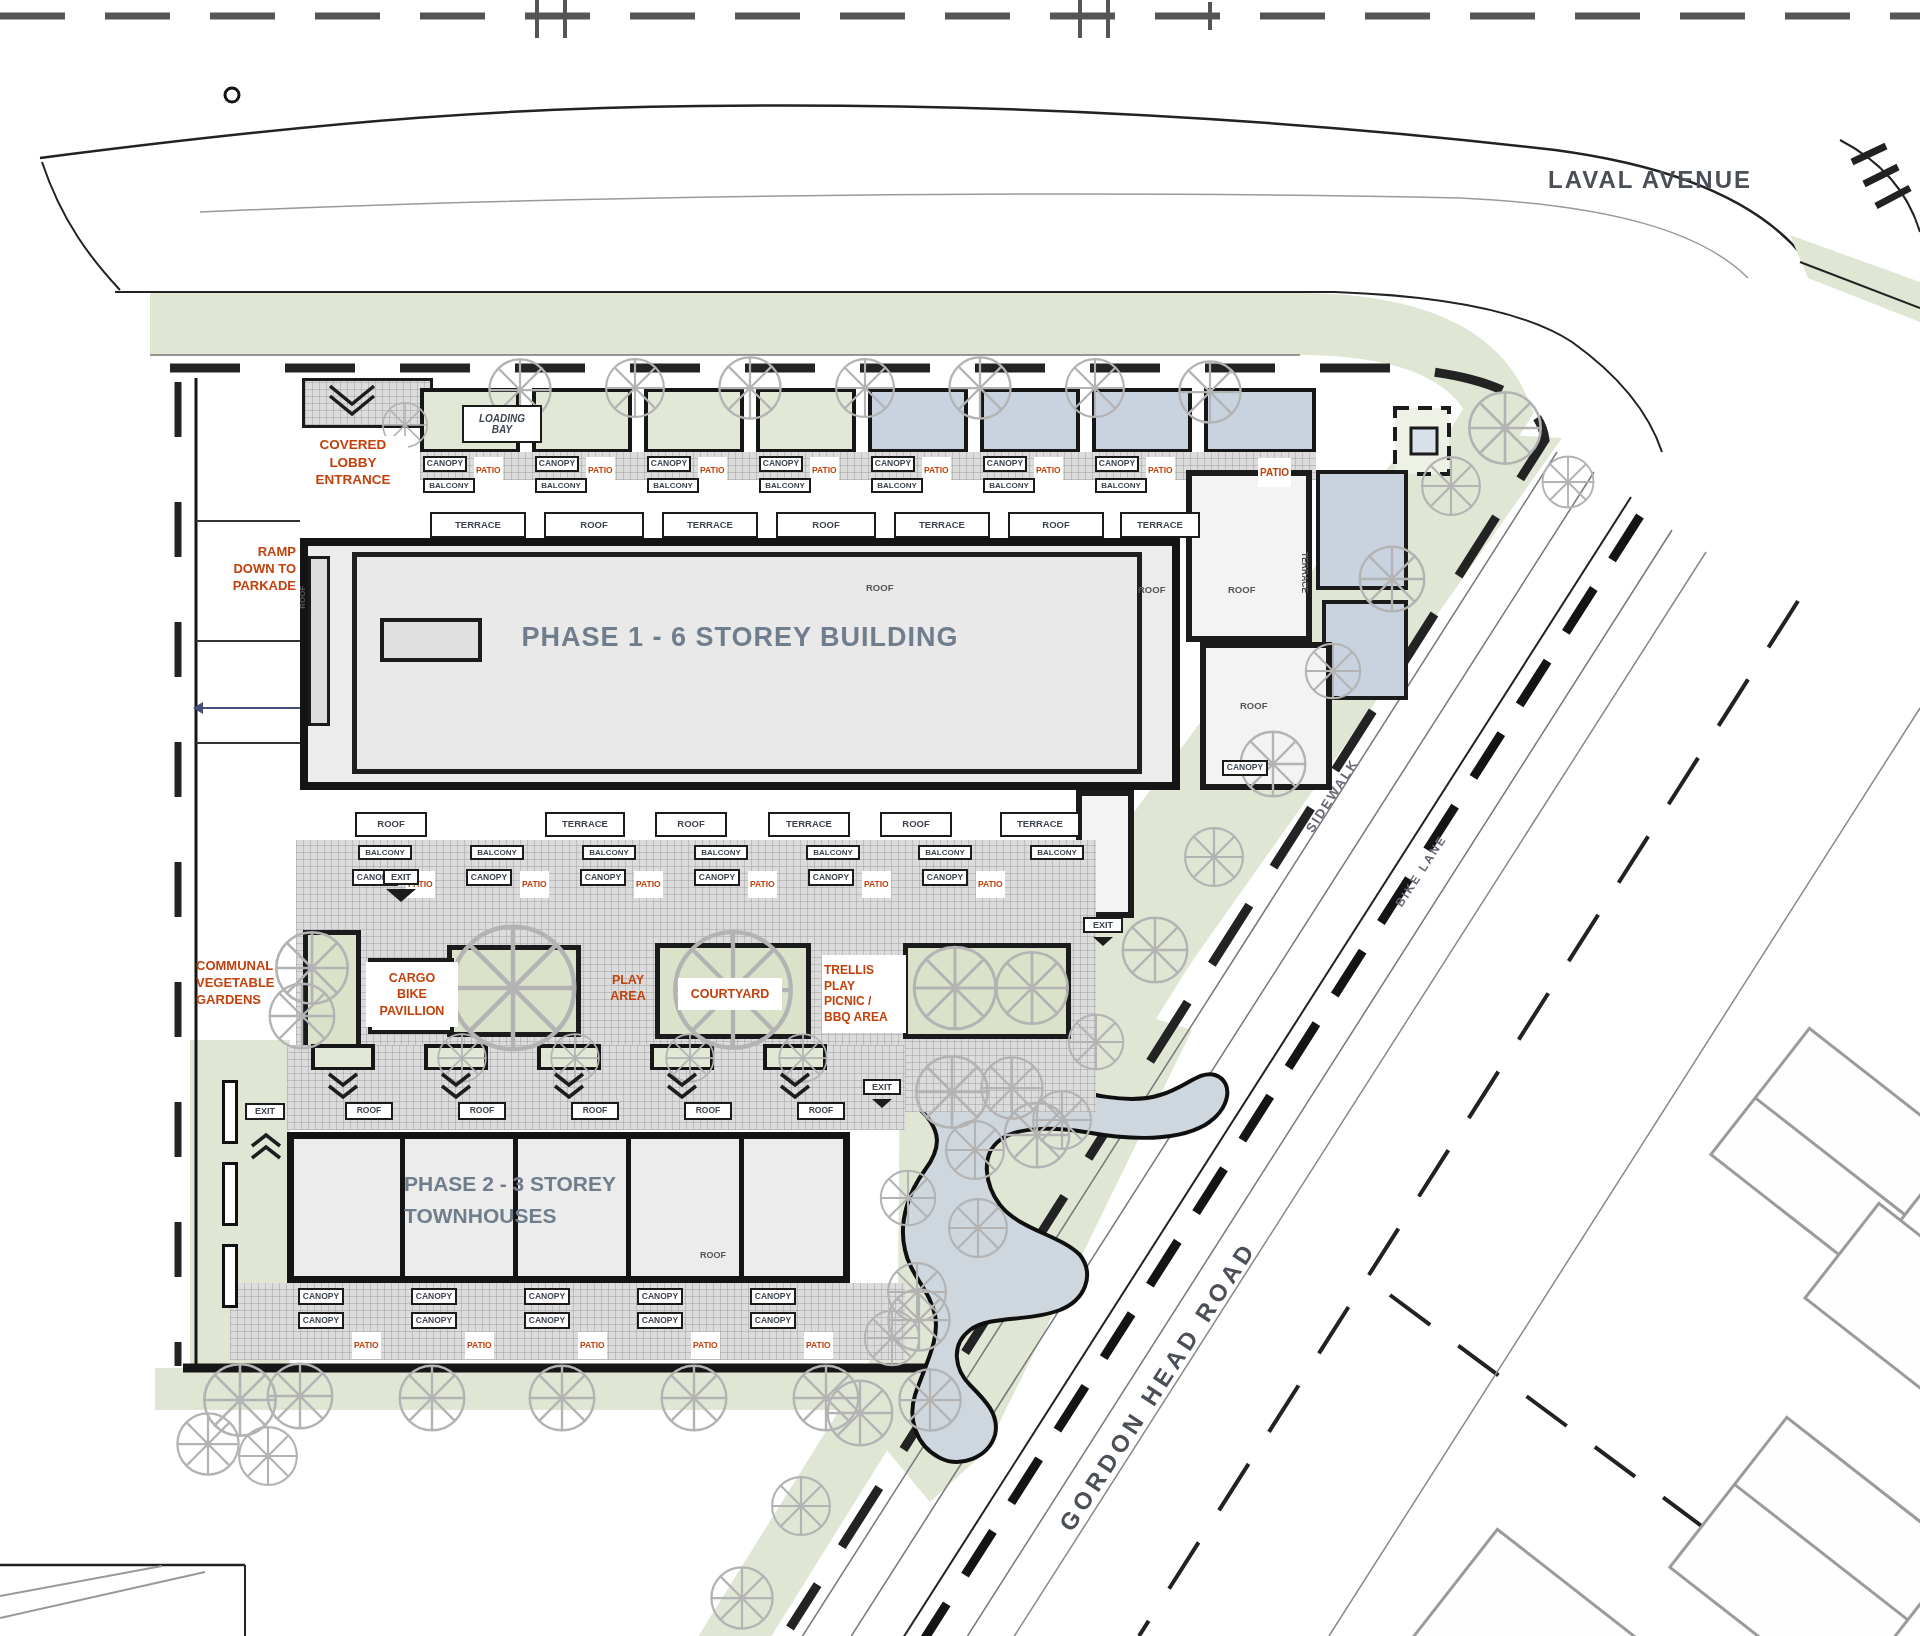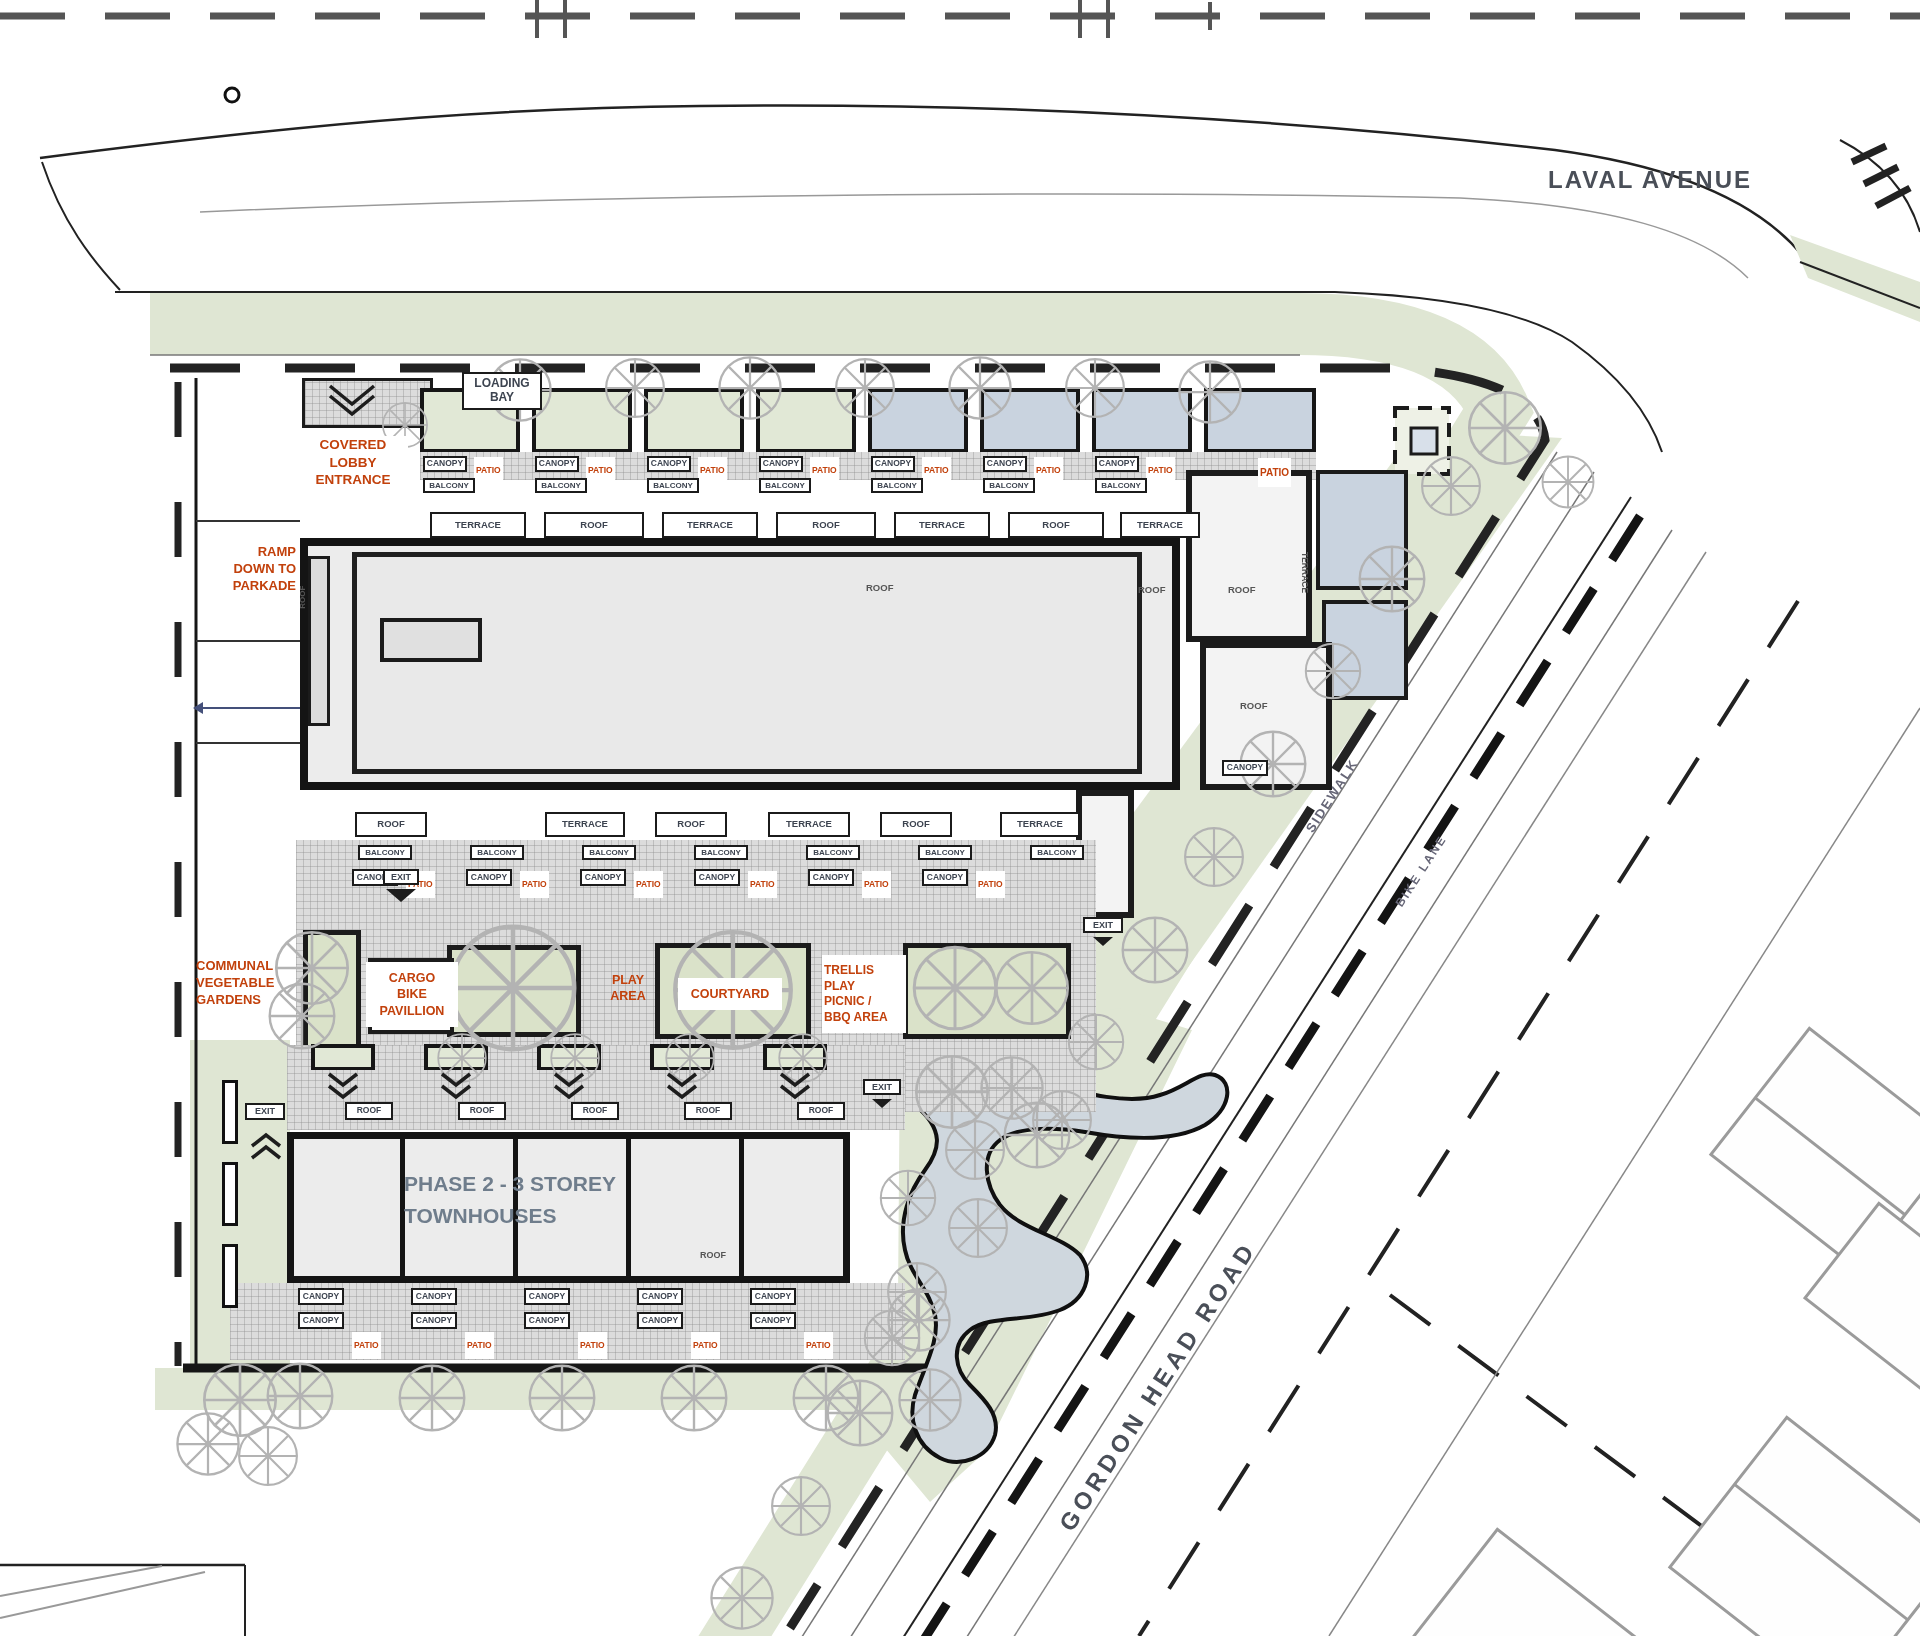--- a/index.html
+++ b/index.html
@@ -251,33 +251,34 @@
       <path d="M252,1146 l14,-11 l14,11 M252,1158 l14,-11 l14,11"></path>
       <path d="M330,396 l22,18 l22,-18 M330,386 l22,18 l22,-18"></path>
     </g>
   </svg>
 
   <div class="street" style="left:1548px;top:166px;font-size:24px;letter-spacing:2px;">LAVAL AVENUE</div>
   <div class="street" style="left:948px;top:1372px;width:420px;text-align:center;font-size:24px;letter-spacing:5px;transform:rotate(-57deg);">GORDON HEAD ROAD</div>
   <div class="street" style="left:1272px;top:788px;width:120px;text-align:center;font-size:13px;letter-spacing:2px;color:#667;transform:rotate(-57deg);">SIDEWALK</div>
   <div class="street" style="left:1366px;top:864px;width:110px;text-align:center;font-size:12px;letter-spacing:2px;color:#667;transform:rotate(-57deg);">BIKE LANE</div>
 
+  <div class="title" style="left:460px;top:622px;width:560px;text-align:center;font-size:27px;letter-spacing:1px;">PHASE 1 - 6 STOREY BUILDING</div>
   <div class="title" style="left:404px;top:1172px;font-size:21px;">PHASE 2 - 3 STOREY</div>
   <div class="title" style="left:404px;top:1204px;font-size:21px;">TOWNHOUSES</div>
 
   <div class="tx" style="left:298px;top:436px;width:110px;font-size:13.5px;background:#fff;">COVERED
 LOBBY
 ENTRANCE</div>
   <div class="tx" style="left:200px;top:544px;width:96px;font-size:13px;text-align:right;">RAMP
 DOWN TO
 PARKADE</div>
   <div class="tx" style="left:196px;top:958px;width:104px;font-size:13px;text-align:left;">COMMUNAL
 VEGETABLE
 GARDENS</div>
-  <div class="bx" style="left:462px;top:372px;width:80px;height:38px;font-size:12px;white-space:pre-line;">LOADING
+  <div class="bx" style="left:462px;top:405px;width:80px;height:38px;font-size:10px;white-space:pre-line;font-style:italic;">LOADING
 BAY</div>
 
   <div class="tx wbg" style="left:366px;top:962px;width:88px;font-size:12.5px;">CARGO
 BIKE
 PAVILLION</div>
   <div class="tx" style="left:598px;top:972px;width:60px;font-size:12.5px;">PLAY
 AREA</div>
   <div class="tx wbg" style="left:678px;top:978px;width:100px;font-size:12.5px;text-align:center;">COURTYARD</div>
   <div class="tx wbg" style="left:822px;top:955px;width:80px;font-size:12px;text-align:left;">TRELLIS
 PLAY

